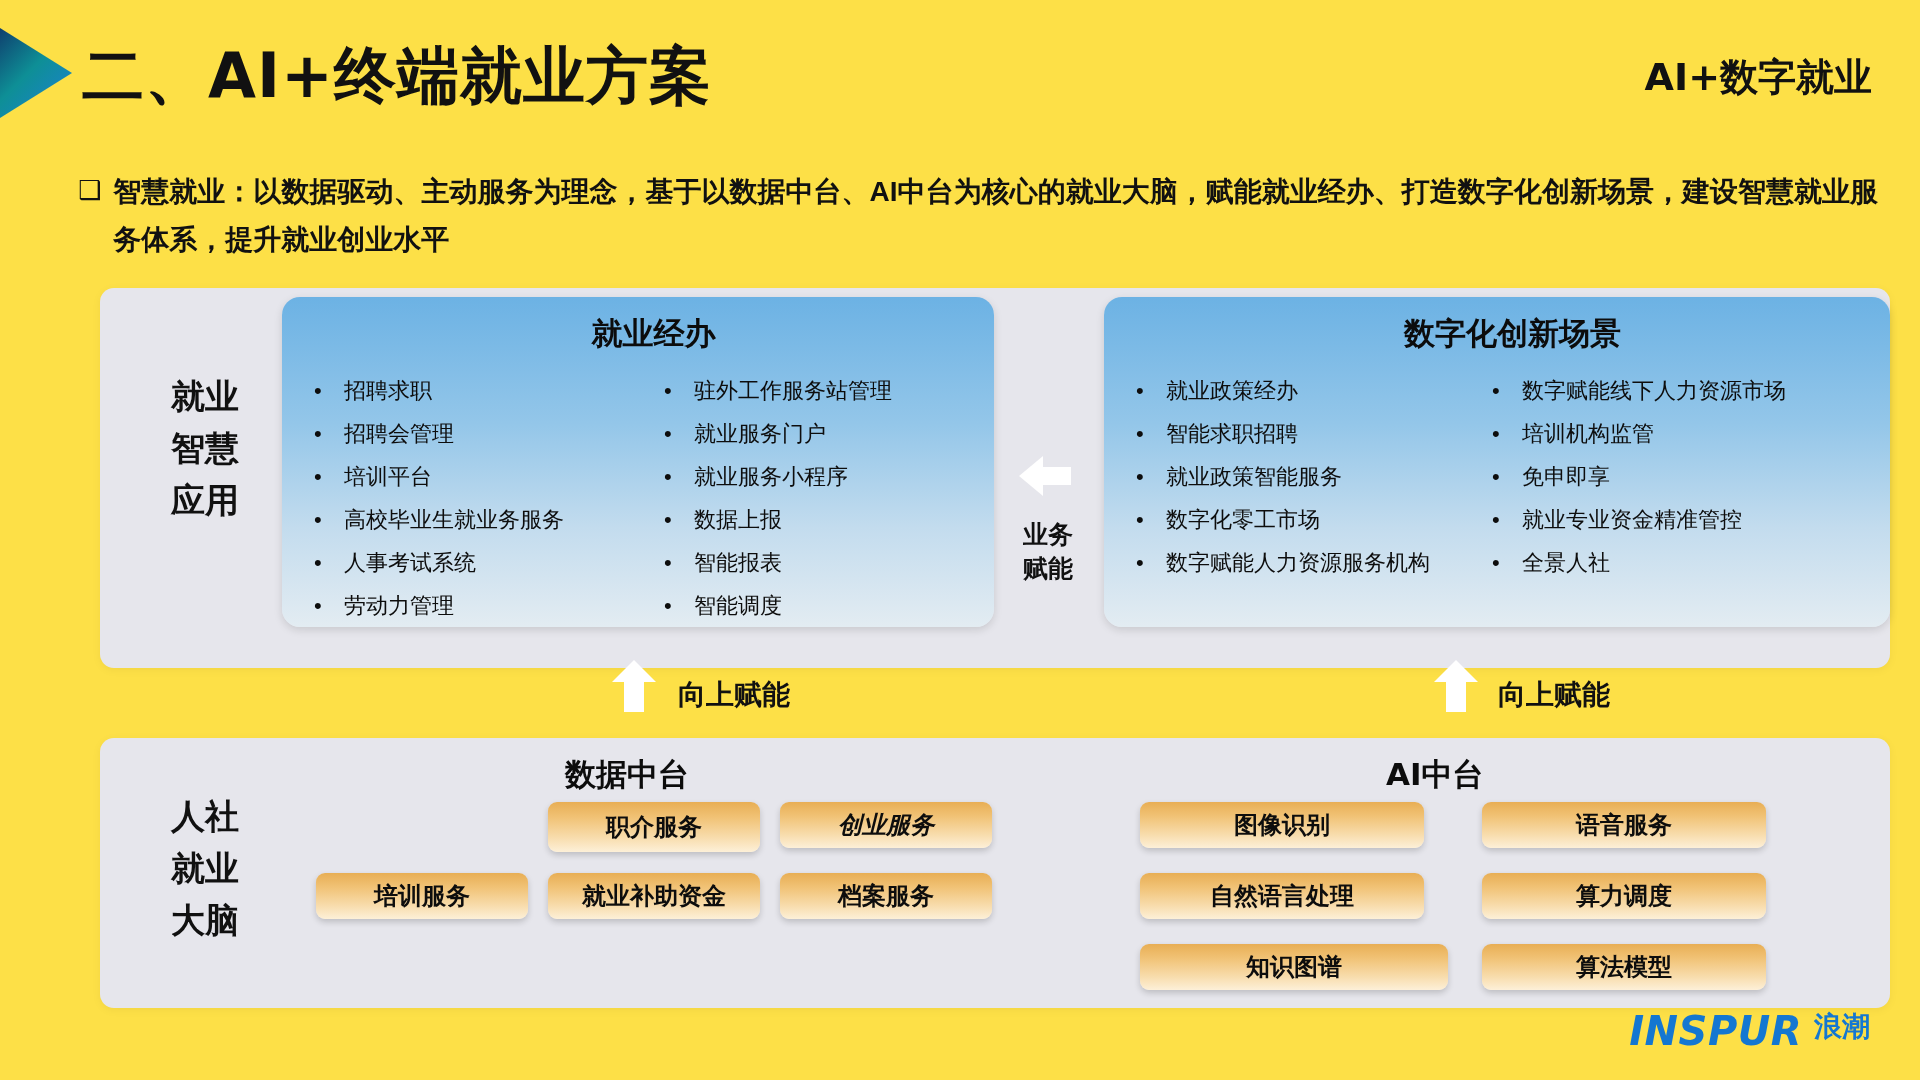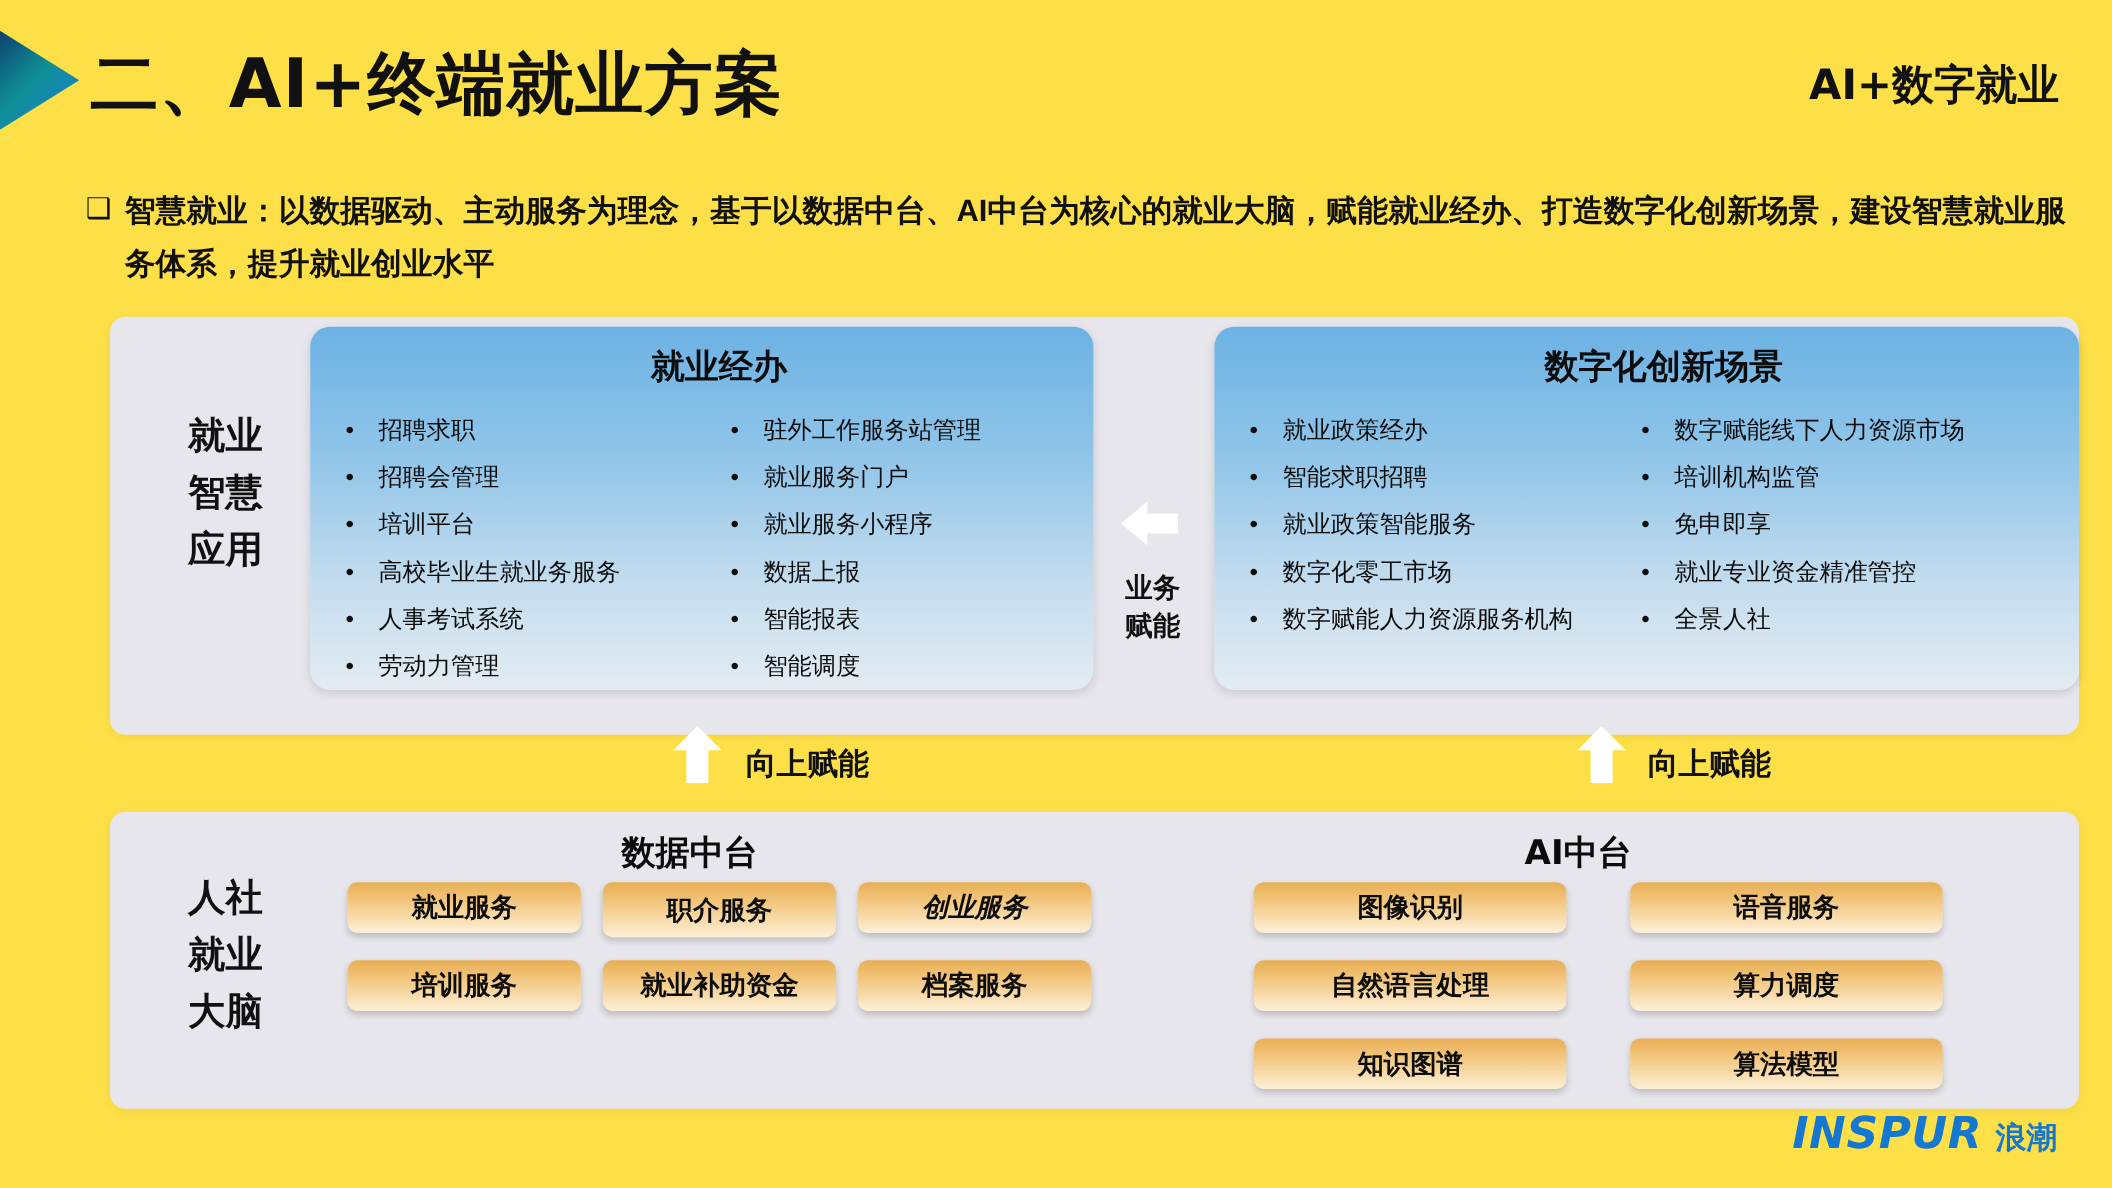--- a/index.html
+++ b/index.html
@@ -121,21 +121,21 @@
     display:flex;align-items:center;justify-content:center;
     font-size:24px;font-weight:bold;color:#0d0d0d;
     font-family:"DejaVu Sans","Liberation Sans",sans-serif;
     white-space:nowrap;
   }
   .gold.wide{font-size:25px;}
 
   
   .logo{
     position:absolute;right:50px;bottom:26px;
-    display:flex;align-items:flex-end;gap:12px;
+    display:flex;align-items:flex-start;gap:12px;
   }
   .logo-main{
     font-size:40px;font-weight:bold;color:#1477d1;letter-spacing:0.5px;
     font-family:"DejaVu Sans","Liberation Sans",sans-serif;font-style:italic;
   }
   .logo-cn{
     font-size:28px;font-weight:bold;color:#1477d1;
     font-family:"DejaVu Sans","Liberation Sans",sans-serif;
   }
 </style>
@@ -293,36 +293,35 @@
 
   <div class="side-label side-label-bottom">
     <div>人社</div>
     <div>就业</div>
     <div>大脑</div>
   </div>
 
   <div class="plat-title t1">数据中台</div>
   <div class="plat-title t2">AI中台</div>
 
-  <div class="gold" style="left:316px;top:802px;width:212px;height:46px;">就业服务</div>
   <div class="gold" style="left:548px;top:802px;width:212px;height:50px;">职介服务</div>
   <div class="gold" style="left:780px;top:802px;width:212px;height:46px;font-style:italic;">创业服务</div>
 
   <div class="gold" style="left:316px;top:873px;width:212px;height:46px;">培训服务</div>
   <div class="gold" style="left:548px;top:873px;width:212px;height:46px;">就业补助资金</div>
   <div class="gold" style="left:780px;top:873px;width:212px;height:46px;">档案服务</div>
 
 
   <div class="gold" style="left:1140px;top:802px;width:284px;height:46px;">图像识别</div>
   <div class="gold" style="left:1482px;top:802px;width:284px;height:46px;">语音服务</div>
 
   <div class="gold" style="left:1140px;top:873px;width:284px;height:46px;">自然语言处理</div>
   <div class="gold" style="left:1482px;top:873px;width:284px;height:46px;">算力调度</div>
 
-  <div class="gold" style="left:1140px;top:944px;width:284px;height:46px;text-align:center;">知识图谱</div>
+  <div class="gold" style="left:1140px;top:944px;width:308px;height:46px;text-align:center;">知识图谱</div>
   <div class="gold" style="left:1482px;top:944px;width:284px;height:46px;">算法模型</div>
 
   <div class="logo">
     <span class="logo-main">INSPUR</span>
     <span class="logo-cn">浪潮</span>
   </div>
 
 </div>
 
 </body></html>

